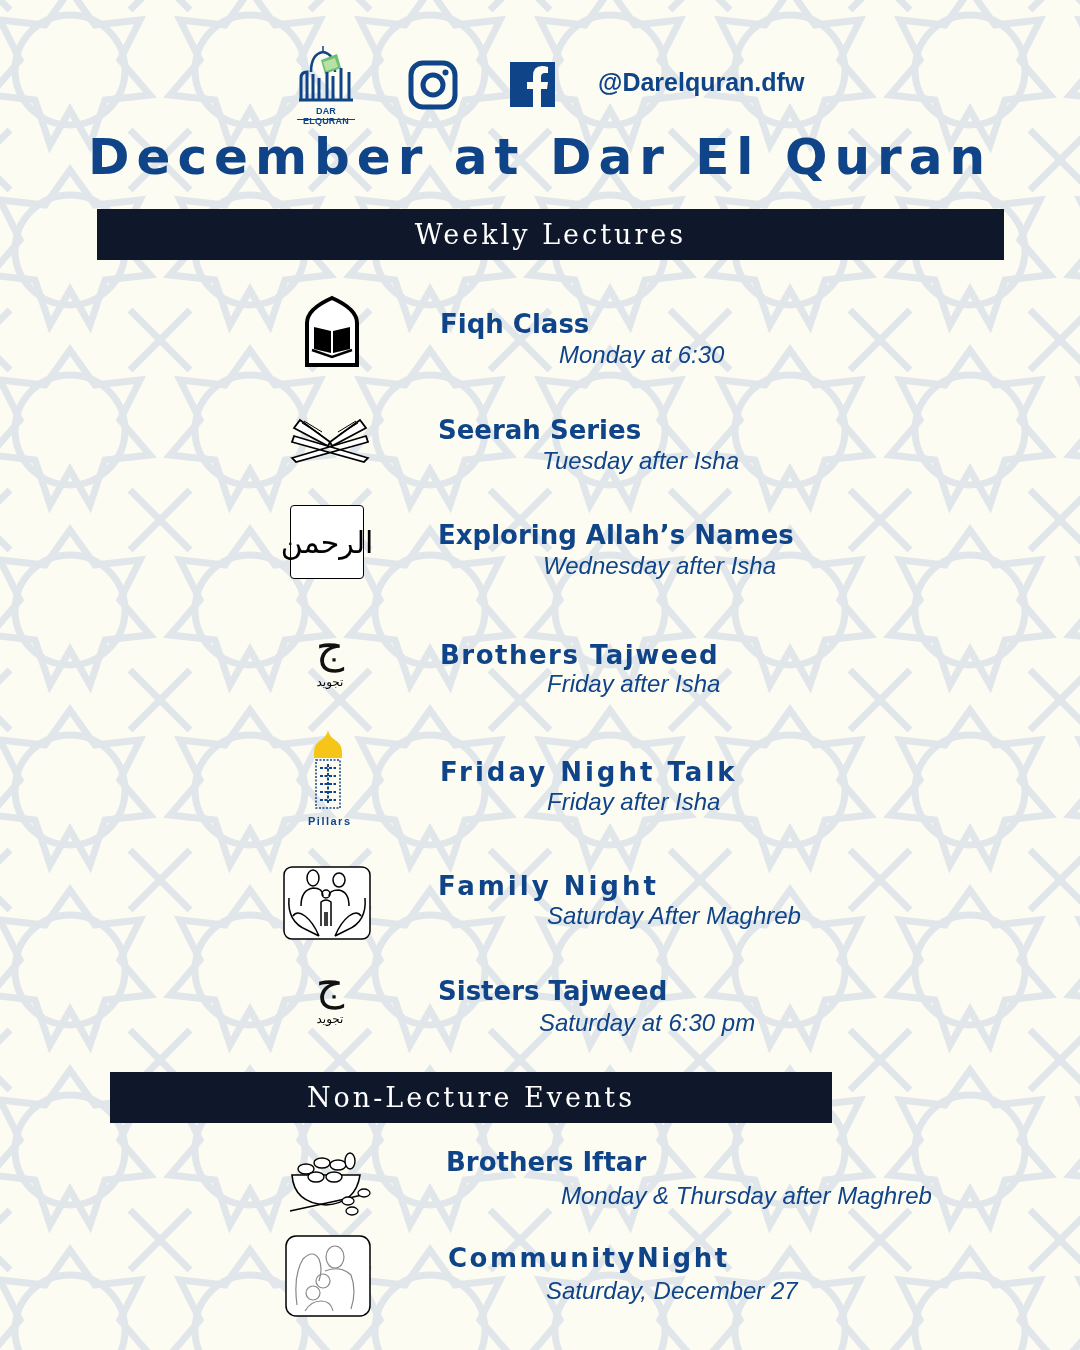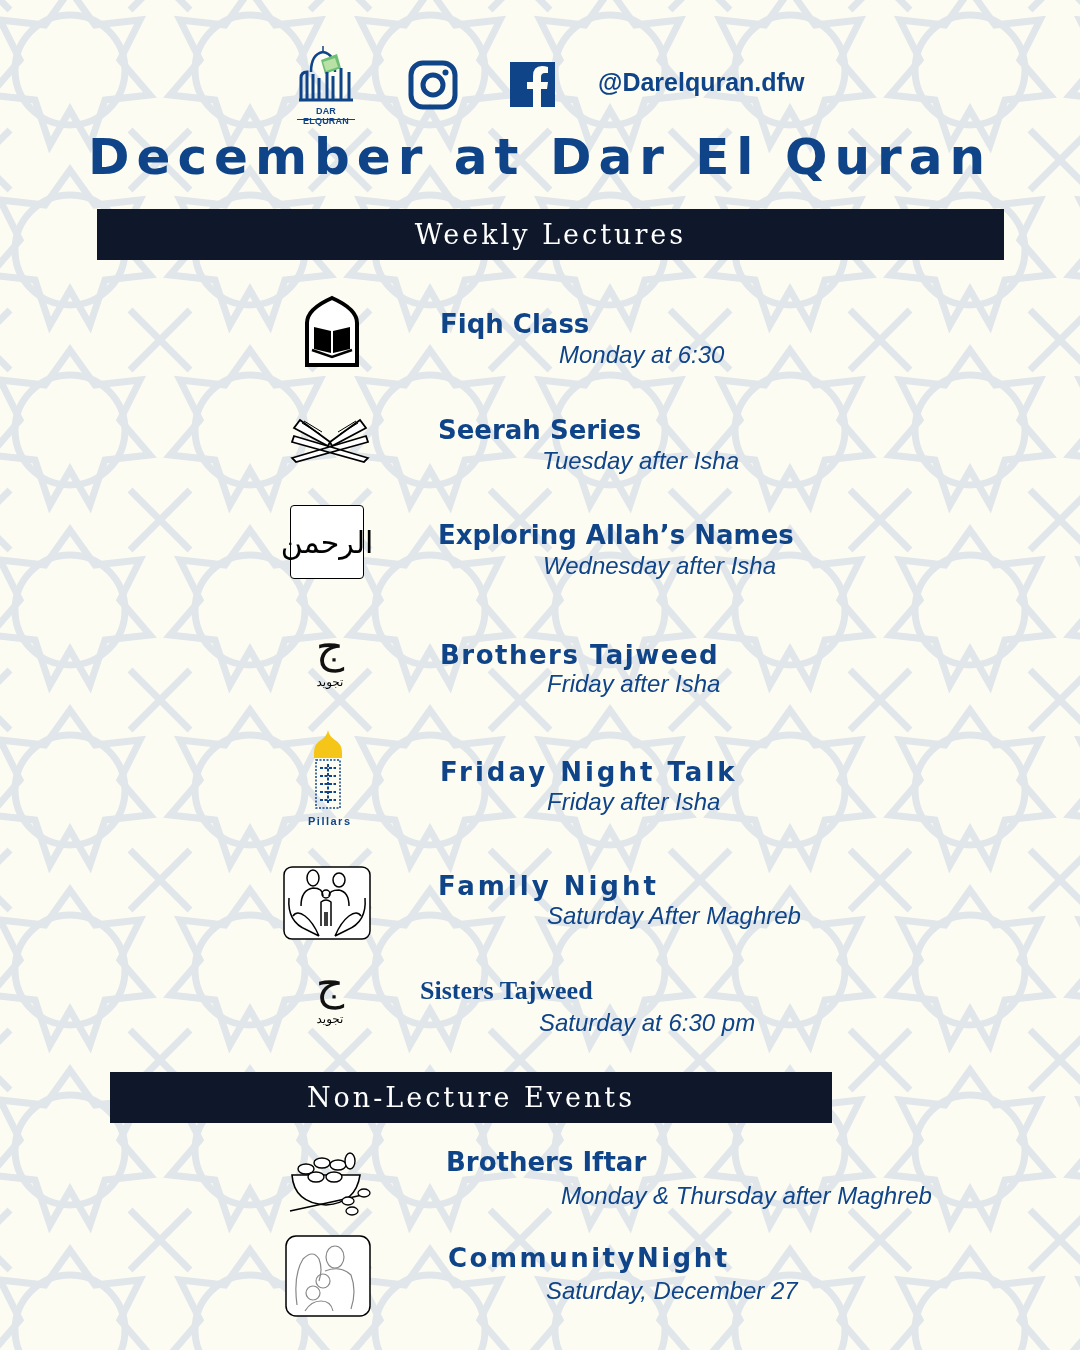--- a/index.html
+++ b/index.html
@@ -162,21 +162,21 @@
     </svg>
     <div class="name wide" style="left:438px;top:5px;">Family Night</div>
     <div class="when" style="left:547px;top:36px;">Saturday After Maghreb</div>
   </div>
 
   <div class="item" style="top:962px;">
     <div class="icon" style="left:305px;top:0;width:50px;height:75px;text-align:center;">
       <div class="tajweed-glyph">ج</div>
       <div style="font-size:12px;color:#000;margin-top:6px;">تجويد</div>
     </div>
-    <div class="name" style="left:420px;top:14px;font-family:Liberation Serif, serif;">Sisters Tajweed</div>
+    <div class="name" style="left:438px;top:14px;">Sisters Tajweed</div>
     <div class="when" style="left:539px;top:47px;">Saturday at 6:30 pm</div>
   </div>
 
   <div class="banner banner-nonlecture">
     <span>Non-Lecture Events</span>
   </div>
 
   <div class="item" style="top:1145px;">
     <svg class="icon" style="left:286px;top:2px;" width="90" height="72" viewBox="0 0 90 72">
       <path d="M6 28 Q8 56 40 58 Q70 56 74 28 Z" fill="#fff" stroke="#000" stroke-width="1.6"></path>

